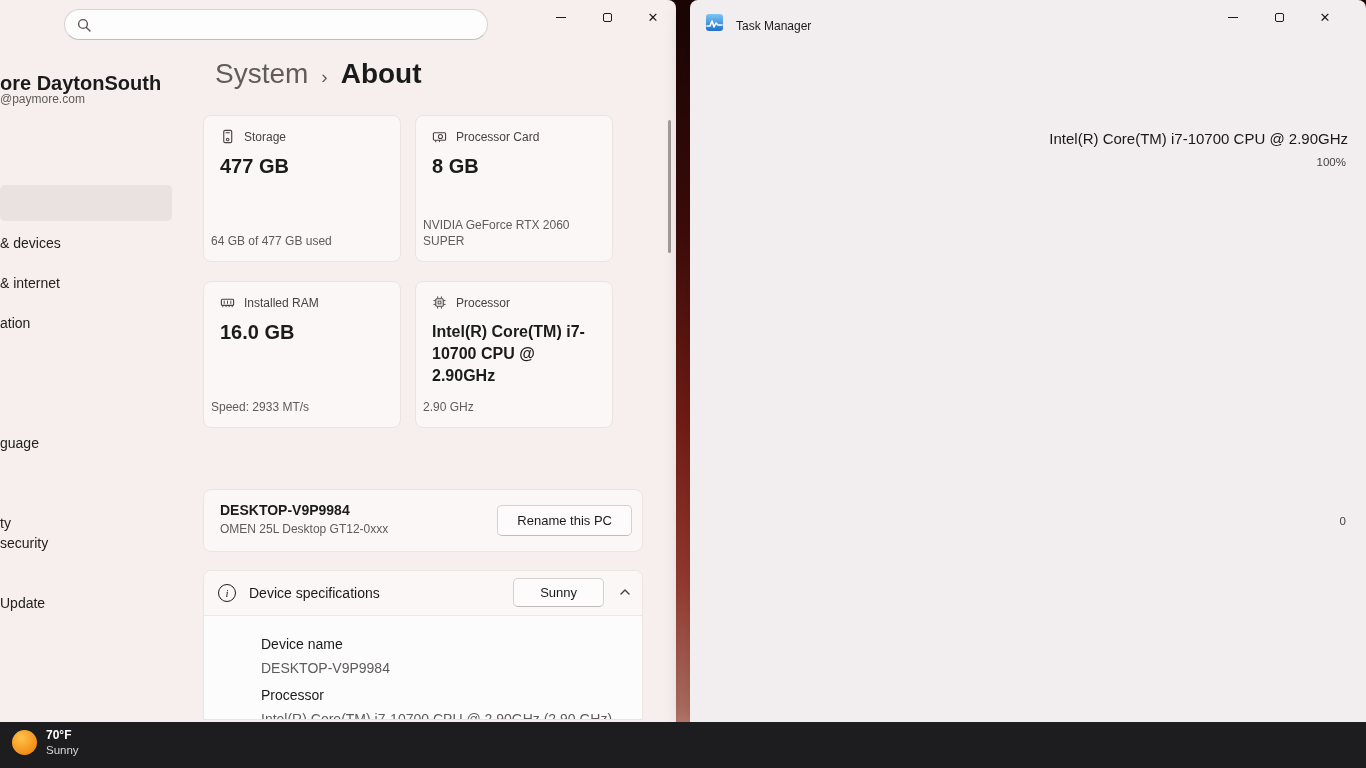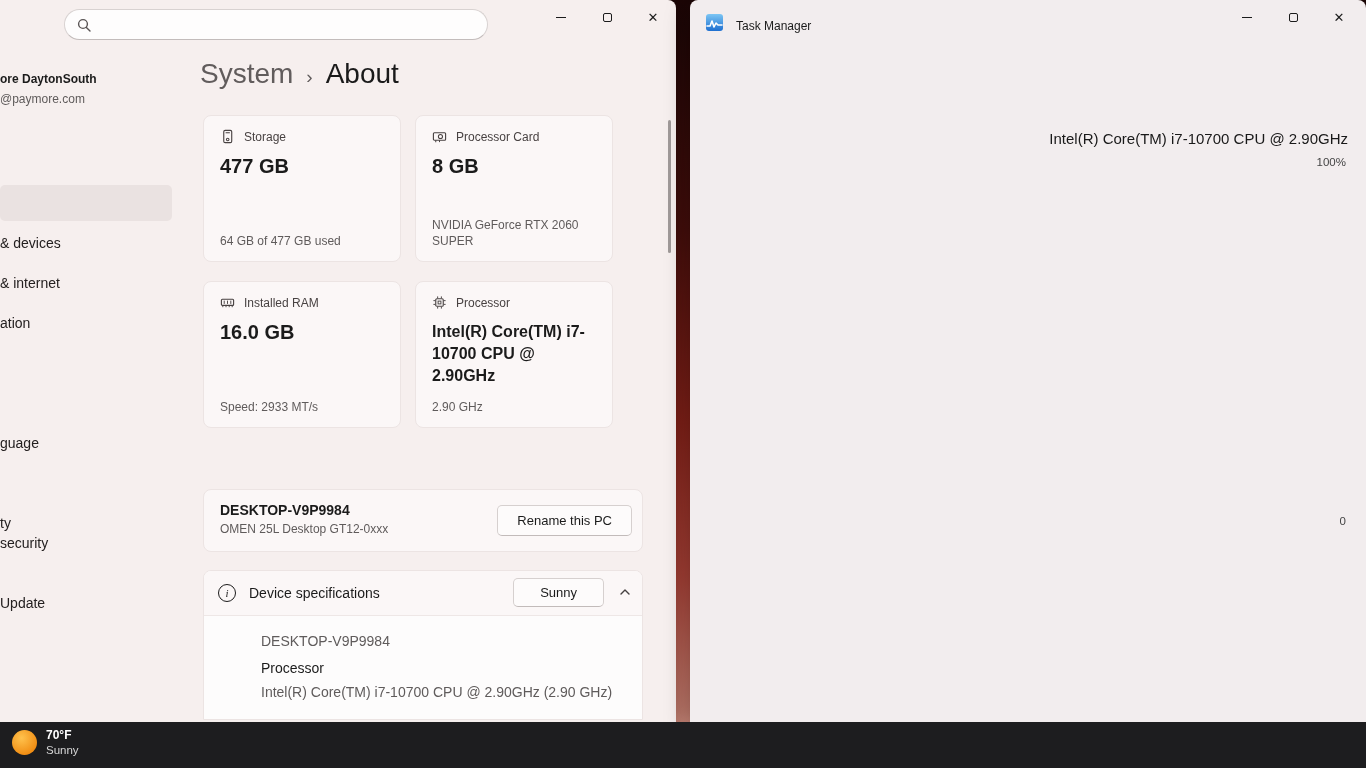--- a/index.html
+++ b/index.html
@@ -14,39 +14,39 @@
   .s-search { position:absolute; left:64px; top:9px; width:424px; height:31px; background:#fefdfd;
     border:1px solid #d8d2d1; border-bottom-color:#c3bcbb; border-radius:16px; display:flex; align-items:center; padding:0 12px; gap:8px; }
   .s-search input { border:none; outline:none; background:transparent; font-size:13.5px; color:#3c3838; width:100%;
     font-family:"Liberation Sans", sans-serif; }
   .s-search input::placeholder { color:#767070; }
   .capbtns { position:absolute; right:0; top:0; display:flex; }
   .capbtn { width:46px; height:34px; display:flex; align-items:center; justify-content:center; color:#1b1b1b; }
   .glyph-min { width:10px; height:1px; background:#1b1b1b; display:block; }
   .glyph-max { width:9px; height:9px; border:1px solid #1b1b1b; border-radius:2px; display:block; }
   .glyph-close { font-size:13px; line-height:1; color:#1b1b1b; }
-  .acct-name { position:absolute; left:0; top:72px; font-size:12px; font-weight:bold; color:#1b1b1b; white-space:nowrap; }
+  .acct-name { position:absolute; left:0; top:72px; font-size:20px; font-weight:bold; color:#1b1b1b; white-space:nowrap; }
   .acct-mail { position:absolute; left:0; top:92px; font-size:12px; color:#5f5b5b; white-space:nowrap; }
   .side-sel { position:absolute; left:0; top:185px; width:172px; height:36px; background:#eae2e1; border-radius:5px; }
   .side-item { position:absolute; left:0; font-size:14px; color:#242020; white-space:nowrap; }
   .s-scrollbar { position:absolute; left:668px; top:120px; width:3px; height:133px; background:#a09a99; border-radius:2px; }
 
-  .crumbs { position:absolute; left:200px; top:58px; display:flex; align-items:baseline; gap:13px;text-align:center; }
+  .crumbs { position:absolute; left:215px; top:58px; display:flex; align-items:baseline; gap:13px;text-align:center; }
   .crumb-parent { font-size:28px; color:#615c5c; }
   .crumb-sep { font-size:19px; color:#615c5c; }
-  .crumb-current { font-size:28px; color:#1a1a1a; font-weight:400; }
+  .crumb-current { font-size:28px; color:#1a1a1a; font-weight:700; }
 
   .cardgrid { position:absolute; left:203px; top:115px; width:440px; }
   .scard { position:absolute; width:198px; height:147px; background:#fbf7f7; border:1px solid #ece4e3; border-radius:8px; padding:13px 16px; }
   .scard.c0{left:0;top:0;} .scard.c1{left:212px;top:0;} .scard.c2{left:0;top:166px;} .scard.c3{left:212px;top:166px;}
   .scard-head { display:flex; align-items:center; gap:9px; font-size:12px; color:#484242; }
   .scard-head svg { flex:0 0 auto; }
   .scard-value { margin-top:11px; font-size:20px; line-height:22px; font-weight:600; color:#1b1b1b; }
   .scard-value.small { font-size:16px; }
-  .scard-foot { position:absolute; left:16px; right:14px; bottom:12px; font-size:12px; line-height:16px; color:#5f5b5b; }
+  .scard-foot { position:absolute; left:7px; right:14px; bottom:12px; font-size:12px; line-height:16px; color:#5f5b5b; }
 
   .renamecard { position:absolute; left:203px; top:489px; width:440px; height:63px; background:#fbf7f7;
     border:1px solid #ece4e3; border-radius:8px; padding:12px 16px; }
   .pcname { font-size:14px; font-weight:600; color:#1b1b1b; }
   .pcmodel { font-size:12px; color:#5f5b5b; margin-top:4px; }
   .btn { background:#fdfbfb; border:1px solid #d6d0cf; border-bottom-color:#c2bbba; border-radius:5px;
     font-size:13px; color:#1b1b1b; font-family:"Liberation Sans", sans-serif; }
   .rename-btn { position:absolute; right:10px; top:15px; padding:7px 19px; }
 
   .specs { position:absolute; left:203px; top:570px; width:440px; height:150px; border:1px solid #ece4e3;
@@ -58,21 +58,21 @@
   .specs-title { font-size:14px; color:#1b1b1b; }
   .copy-btn { position:absolute; right:38px; top:7px; padding:6px 26px; }
   .chev-up { position:absolute; right:10px; top:14px; color:#454040; }
   .specs-body { padding:9px 0 0 57px; }
   .spec-label { font-size:14px; color:#1b1b1b; margin-top:11px; }
   .spec-value { font-size:14px; color:#5f5b5b; margin-top:8px; }
 
   
   .tm { position:absolute; left:690px; top:0; width:676px; height:722px; background:#f2edee;
     border-radius:8px 8px 0 0; box-shadow:0 8px 24px rgba(0,0,0,.4); }
-  .tm-titlebar { position:absolute; left:0; top:0; right:4px; height:52px;padding-left:28px; }
+  .tm-titlebar { position:absolute; left:0; top:0; right:18px; height:52px;padding-left:28px; }
   .tm-appicon { position:absolute; left:16px; top:14px; width:17px; height:17px; border-radius:3px;
     background:linear-gradient(180deg,#7cc6f4,#1e6fd0); overflow:hidden; }
   .tm-appicon svg { display:block; }
   .tm-title { position:absolute; left:46px; top:19px; font-size:12px; color:#1b1b1b; }
   .tm-caps { position:absolute; right:0; top:0; display:flex; }
   .tm-item { position:absolute; left:747px; width:198px; }
   .cpu-sub { position:absolute; right:18px; top:130px; font-size:15px; color:#191919; }
   .ax { position:absolute; font-size:11.5px; color:#444; }
   .stats { position:absolute; left:970px; top:537px; }
 
@@ -242,20 +242,21 @@
         <span class="info-ic">i</span>
         <span class="specs-title">Device specifications</span>
         <button class="btn copy-btn">Sunny</button>
         <span class="chev-up">
           <svg class="ic" width="14" height="14" viewBox="0 0 14 14">
               <polyline points="3,9 7,5 11,9" fill="none" stroke="#454040" stroke-width="1.4" stroke-linecap="round" stroke-linejoin="round"></polyline>
             </svg>
         </span>
       </div>
       <div class="specs-body">
+        <div class="spec-label">Device name</div>
         <div class="spec-value">DESKTOP-V9P9984</div>
         <div class="spec-label">Processor</div>
         <div class="spec-value">Intel(R) Core(TM) i7-10700 CPU @ 2.90GHz  (2.90 GHz)</div>
       </div>
     </div>
 
     <div class="s-scrollbar"></div>
   </div>
 
   <div class="tm">

